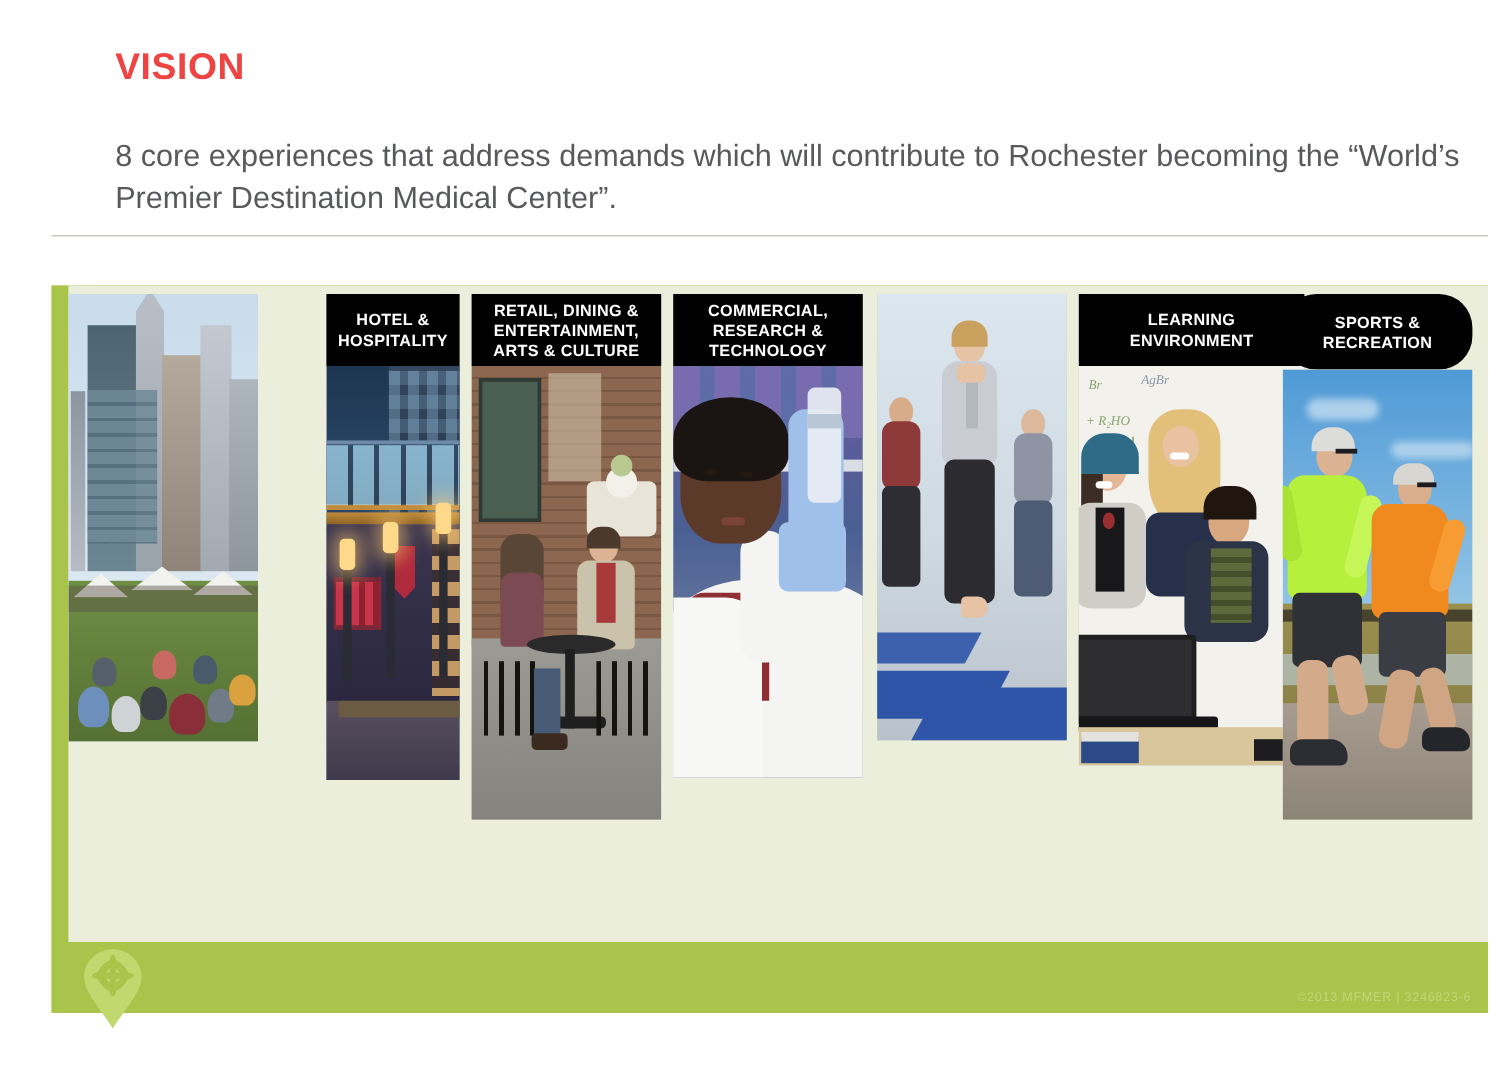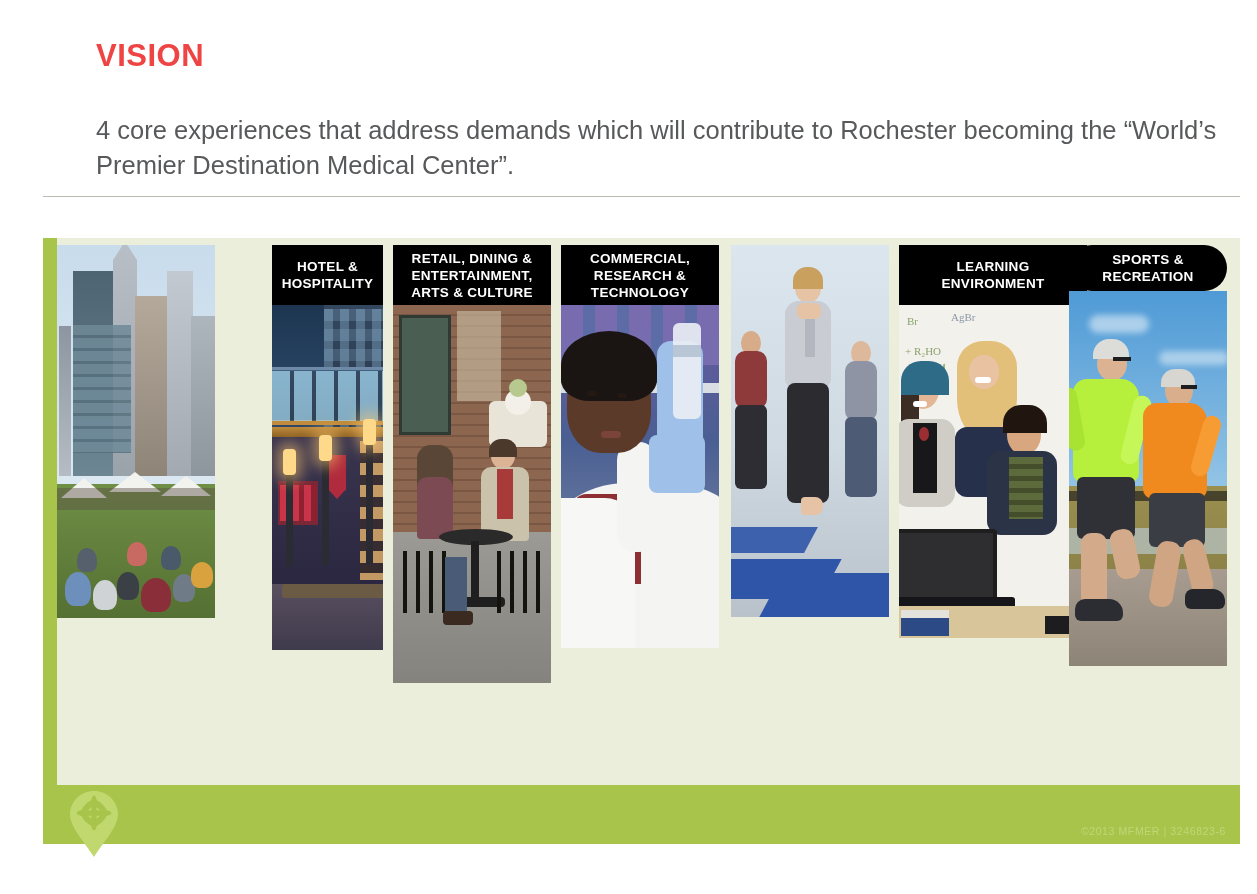--- a/index.html
+++ b/index.html
@@ -122,21 +122,21 @@
     background: linear-gradient(#9a8f4e, #7d7440); }
   .path { position:absolute; left:0; right:0; bottom:0; height:26%; background:linear-gradient(#a79c8f,#8d8478); }
   .runner { position:absolute; }
 </style>
 </head>
 <body>
 
 <div class="slide">
 
   <div class="title">VISION</div>
-  <div class="subtitle">4 core experiences that address demands which will contribute to Rochester becoming the “World’s Premier Destination Medical Center”.</div>
+  <div class="subtitle">8 core experiences that address demands which will contribute to Rochester becoming the “World’s Premier Destination Medical Center”.</div>
   <div class="rule"></div>
 
   <div class="panel">
     <div class="panel-body">
       <div class="panel-inner"></div>
     </div>
 
     <div class="columns">
 
       <div class="col" style="left:14px; width:158px;">
@@ -306,21 +306,21 @@
         </div>
       </div>
 
       <div class="col" style="left:856px; width:188px;">
         <div class="col-head" style="height:60px;">
           <div>
             <div>LEARNING</div>
             <div>ENVIRONMENT</div>
           </div>
         </div>
-        <div class="col-img" style="height:333px;">
+        <div class="col-img" style="height:333px;font-style:italic;">
           <div class="scene">
             <div class="board"></div>
             <div class="chalk" style="left:8px;  top:10px;">Br</div>
             <div class="chalk" style="left:6px;  top:40px;">+ R₂HO</div>
             <div class="chalk" style="left:52px; top:6px; color:#8c98a8;">AgBr</div>
             <div style="position:absolute;left:44px;top:48px;width:46px;height:46px;border:2px solid #9db482;
                         clip-path:polygon(50% 0,100% 25%,100% 75%,50% 100%,0 75%,0 25%);"></div>
 
             <div class="head" style="left:68px;top:46px;width:34px;height:40px;background:#e8c2a1;"></div>
             <div style="position:absolute;left:58px;top:36px;width:60px;height:96px;background:#e3c07a;border-radius:26px 26px 40% 40%;"></div>
@@ -347,21 +347,21 @@
             <div style="position:absolute;left:-12px;top:292px;width:128px;height:12px;background:#15151a;border-radius:3px;"></div>
             <div style="position:absolute;left:0;right:0;bottom:0;height:32px;background:#d8c69a;"></div>
             <div style="position:absolute;left:2px;bottom:2px;width:48px;height:22px;background:#2b4a86;"></div>
             <div style="position:absolute;left:2px;bottom:20px;width:48px;height:8px;background:#e4e2dc;"></div>
             <div style="position:absolute;right:2px;bottom:4px;width:40px;height:18px;background:#1d1d20;"></div>
           </div>
         </div>
       </div>
 
       <div class="col" style="left:1026px; width:158px;">
-        <div class="col-head" style="height:46px;border-radius:28px;">
+        <div class="col-head" style="height:63px;border-radius:28px;">
           <div>
             <div>SPORTS &amp;</div>
             <div>RECREATION</div>
           </div>
         </div>
         <div class="col-img" style="height:375px;">
           <div class="scene">
             <div class="run-sky"></div>
             <div style="position:absolute;left:20px;top:24px;width:60px;height:18px;background:rgba(255,255,255,.5);border-radius:12px;filter:blur(3px);"></div>
             <div style="position:absolute;left:90px;top:60px;width:70px;height:14px;background:rgba(255,255,255,.45);border-radius:10px;filter:blur(3px);"></div>

